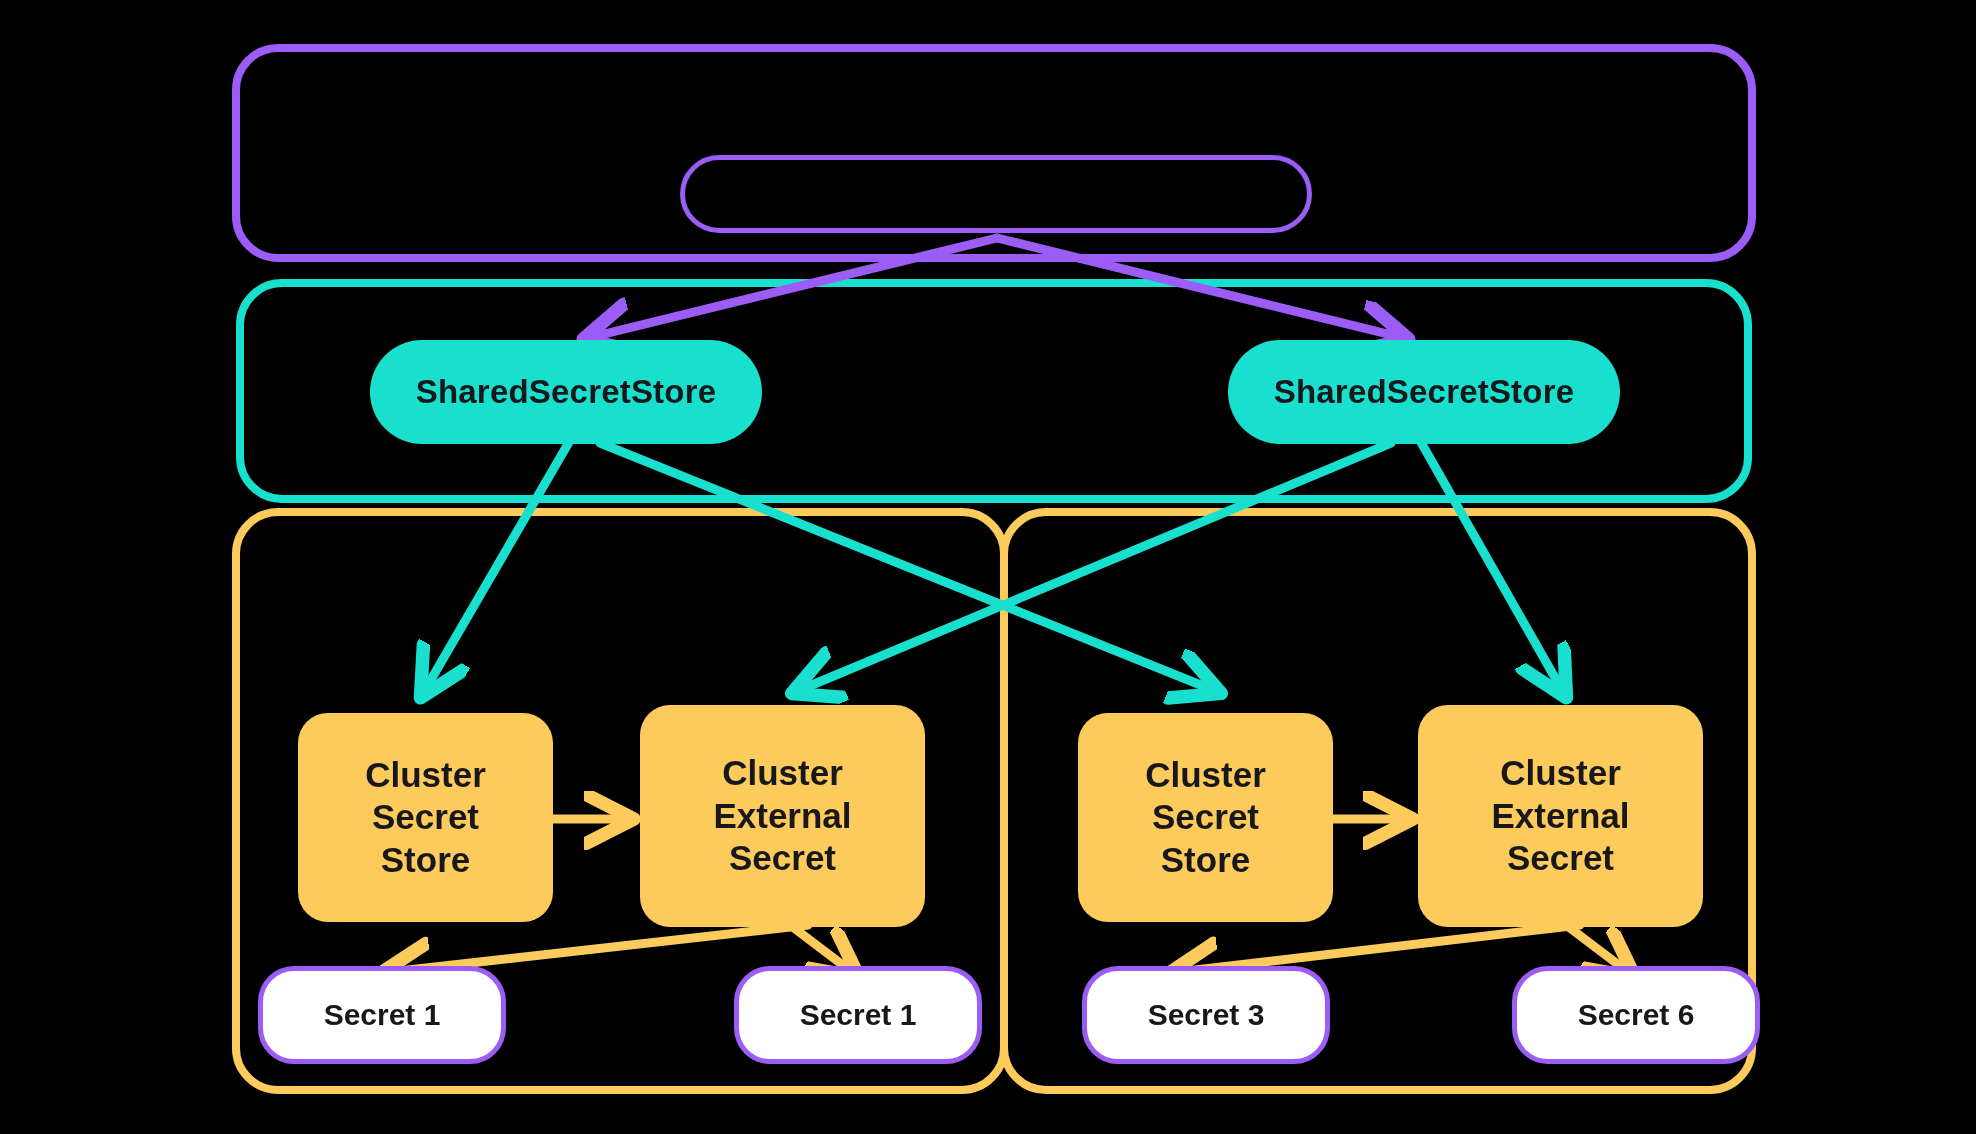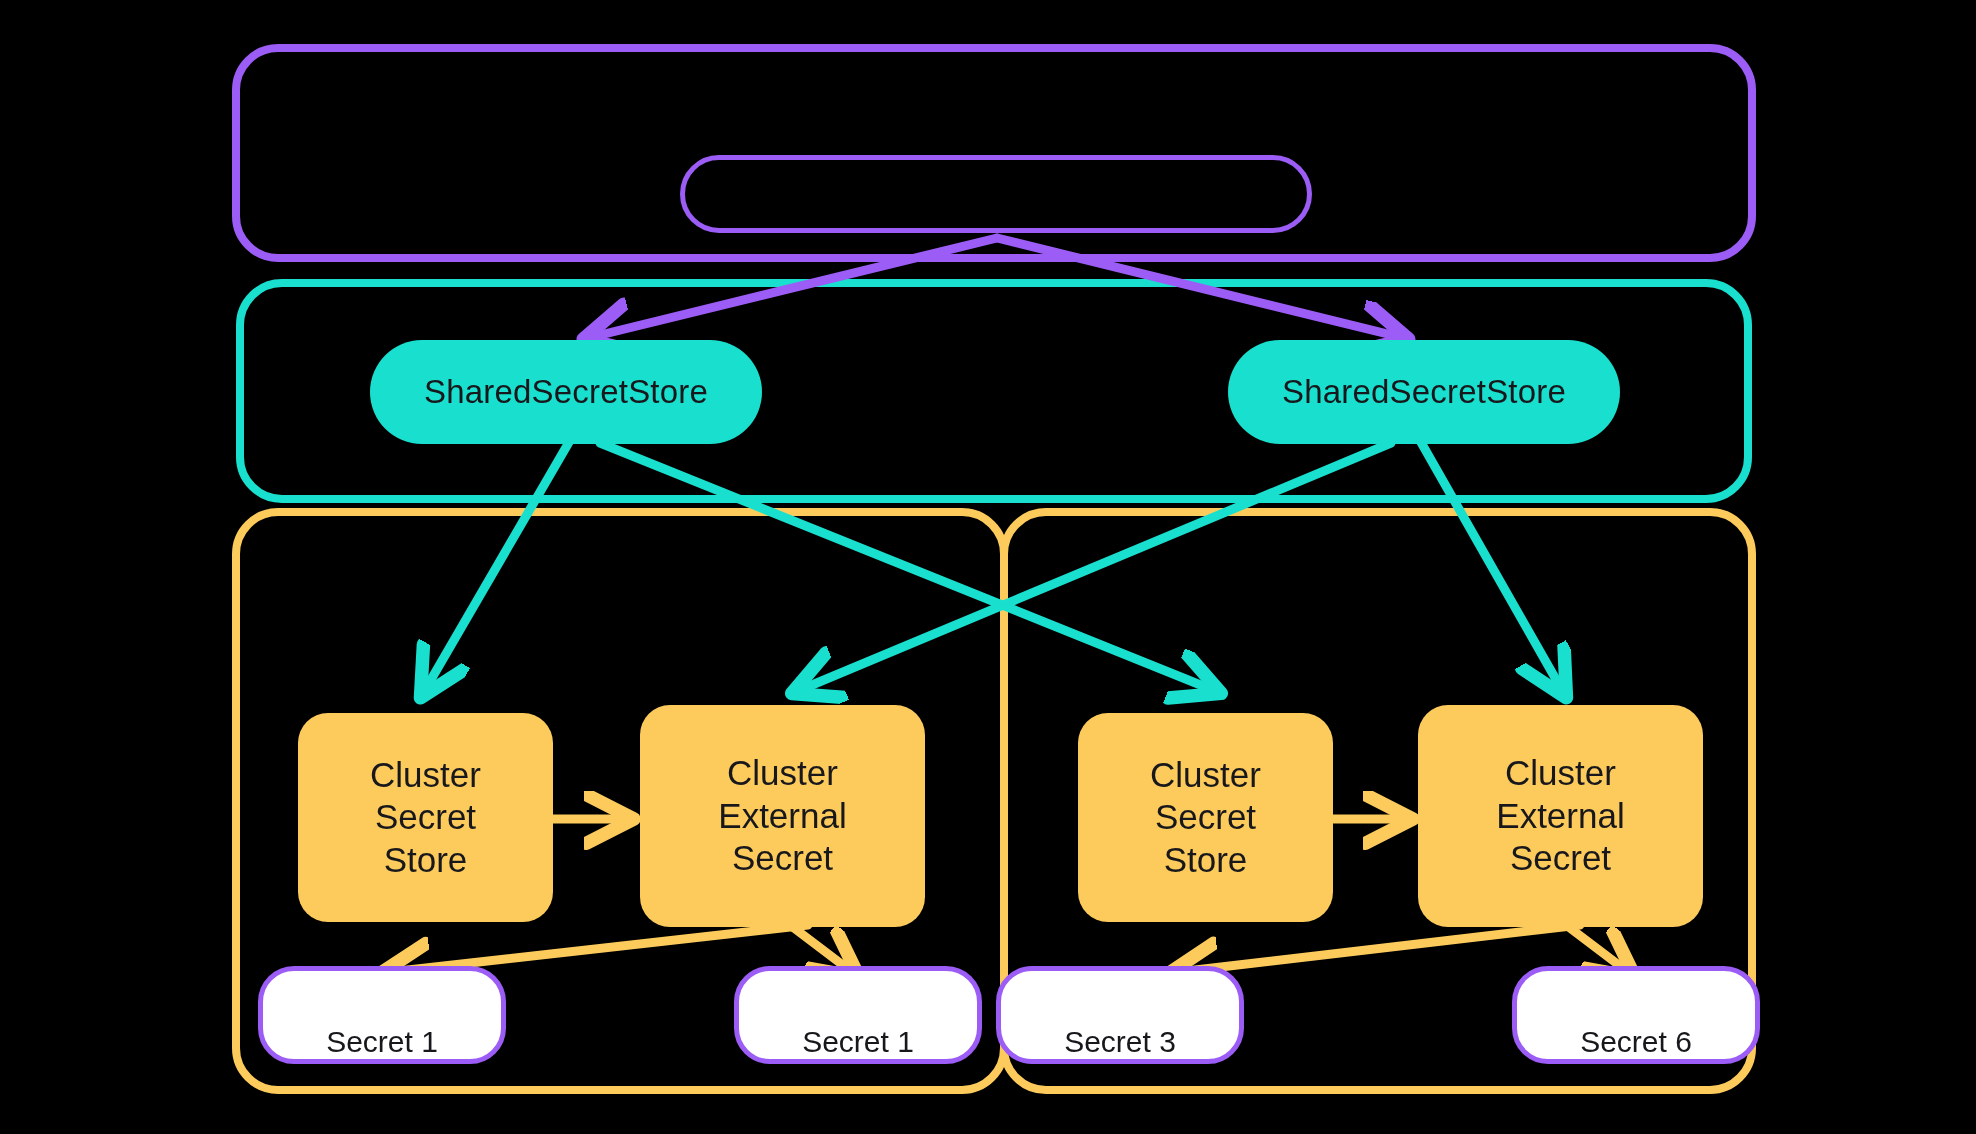--- a/index.html
+++ b/index.html
@@ -44,25 +44,25 @@
     background: #FCCB5C;
     border-radius: 30px;
     font-size: 35px;
     line-height: 1.21;
   }
   .secret-box {
     background: #FFFFFF;
     border: 5px solid #9C5CF6;
     border-radius: 36px;
     font-size: 30px;
-    align-items: flex-end;
   }
   .cluster-box span, .secret-box span, .shared-store span {
     display: block;
     white-space: pre-line;
+    font-weight: bold;
   }
 </style>
 </head>
 <body>
 
 <div id="stage">
 
   <svg class="svg-layer" viewBox="0 0 1976 1134" xmlns="http://www.w3.org/2000/svg">
     <defs>
       <marker id="arrow-purple" markerWidth="7" markerHeight="7" refX="4.6" refY="3.1" orient="auto" markerUnits="strokeWidth">
@@ -140,21 +140,21 @@
   </div>
 
   <div class="node secret-box" style="left:258px; top:966px; width:248px; height:98px;">
     <span>Secret 1</span>
   </div>
 
   <div class="node secret-box" style="left:734px; top:966px; width:248px; height:98px;">
     <span>Secret 1</span>
   </div>
 
-  <div class="node secret-box" style="left:996px; top:966px; width:248px; height:98px;">
+  <div class="node secret-box" style="left:1082px; top:966px; width:248px; height:98px;">
     <span>Secret 3</span>
   </div>
 
   <div class="node secret-box" style="left:1512px; top:966px; width:248px; height:98px;">
     <span>Secret 6</span>
   </div>
 
 </div>
 
 </body></html>

